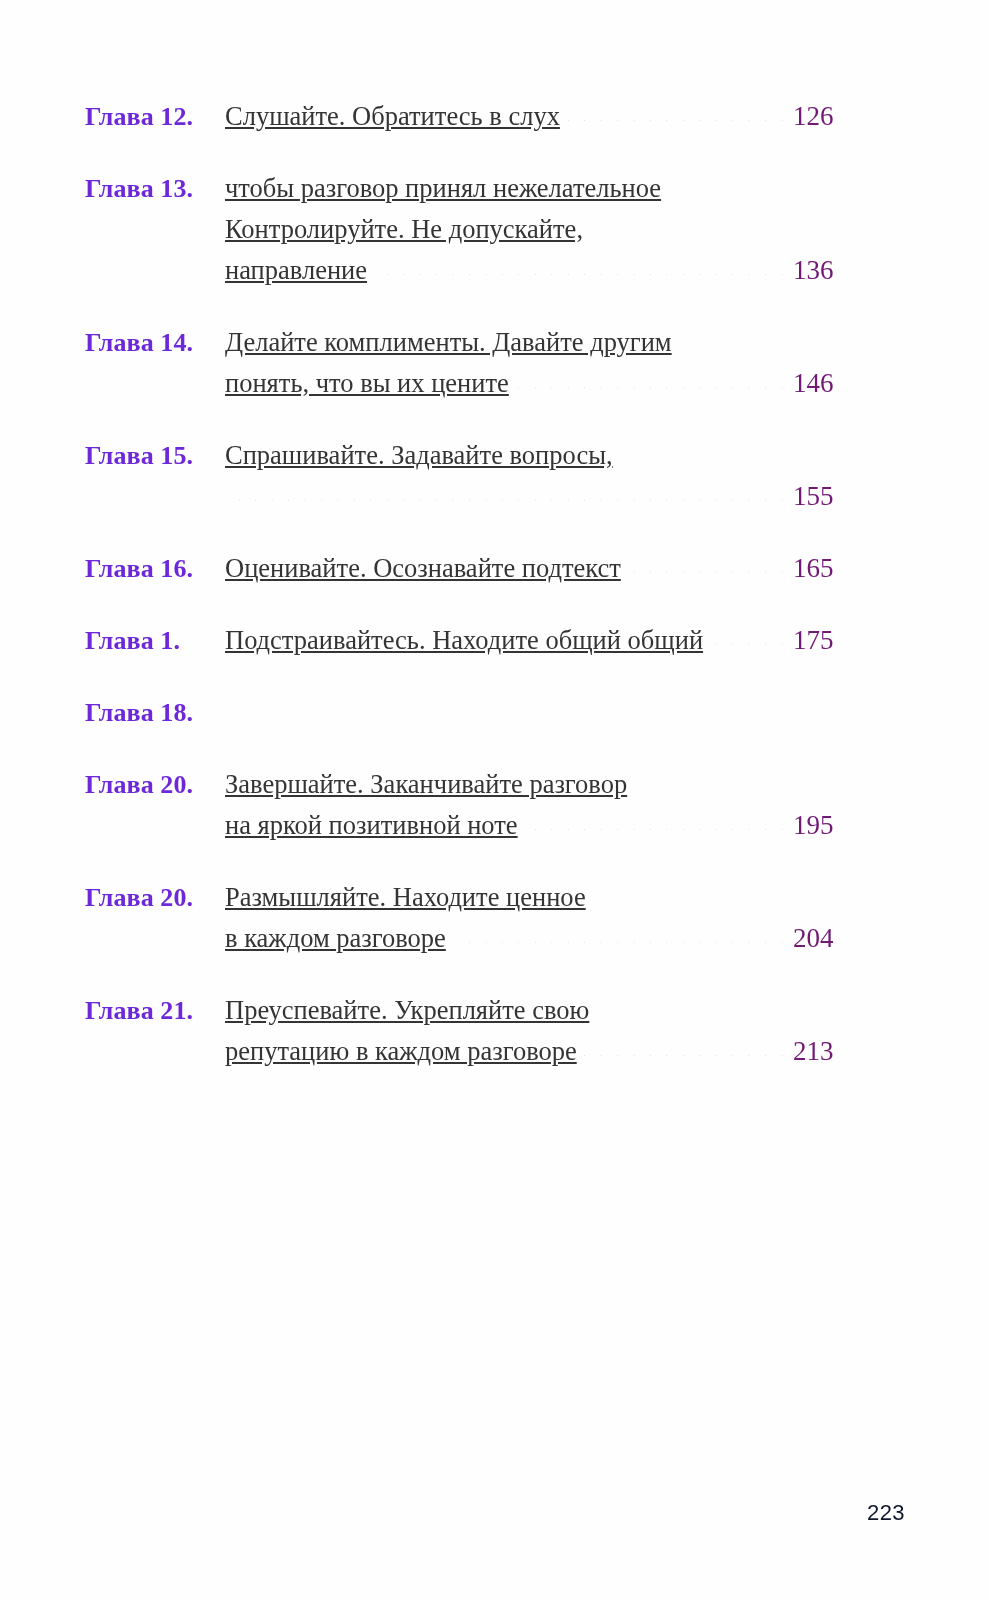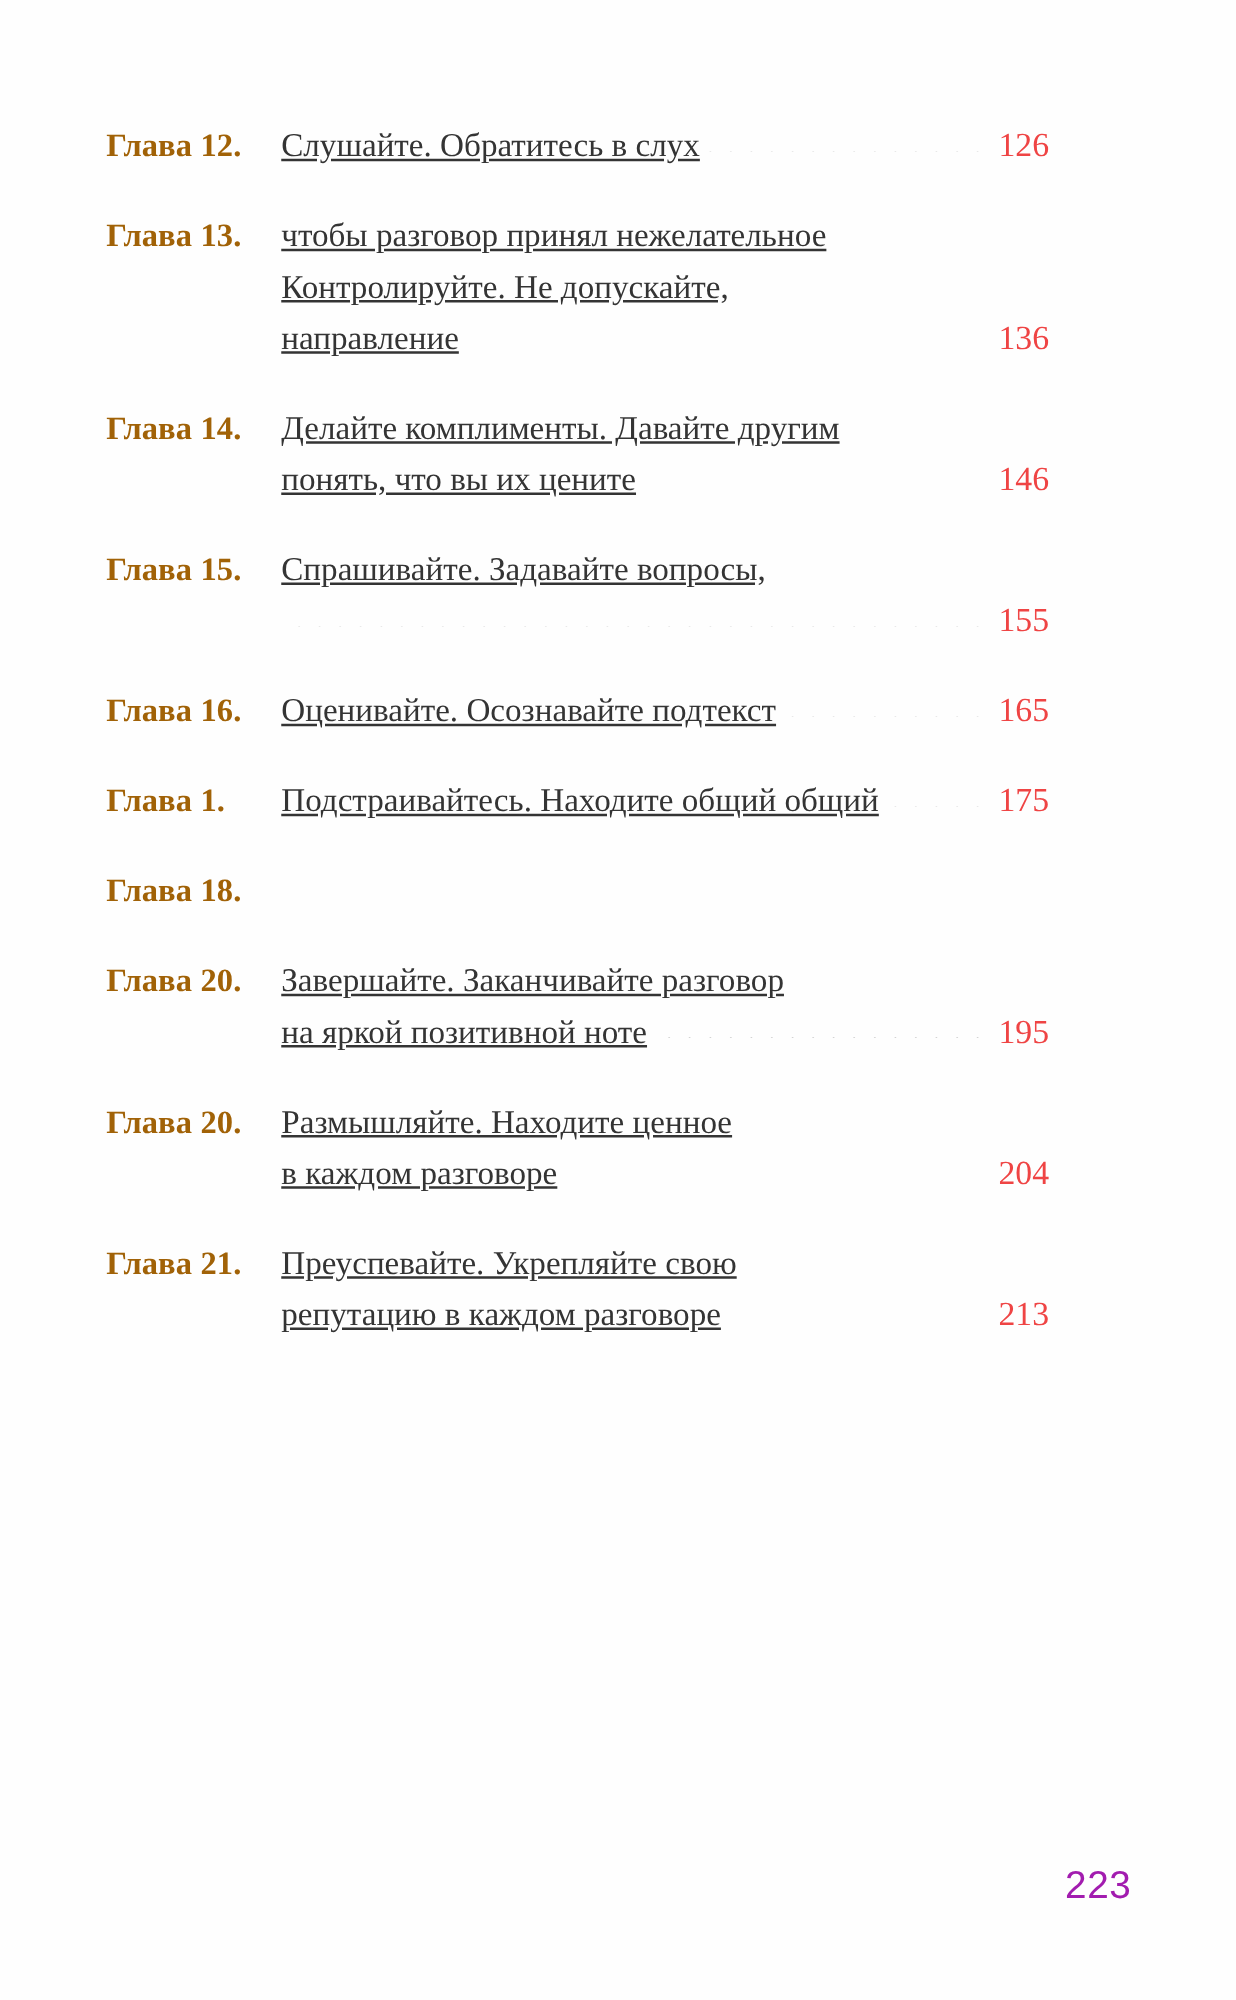--- a/index.html
+++ b/index.html
@@ -38,21 +38,21 @@
     margin-bottom: 0;
   }
 
   .chapter-label {
     flex: 0 0 auto;
     width: 140px;
     font-weight: bold;
     font-size: 26px;
     line-height: 41px;
     letter-spacing: 0.1px;
-    color: #a16207;
+    color: #6d28d9;
     white-space: nowrap;
   }
 
   .entry-body {
     flex: 1 1 auto;
     min-width: 0;
   }
 
   .toc-line {
     display: flex;
@@ -86,38 +86,38 @@
     letter-spacing: 1.6px;
     color: #3a3a3a;
     white-space: nowrap;
     text-align: right;
     direction: rtl;
   }
 
   .page-num {
     flex: 0 0 auto;
     font-size: 27px;
-    color: #ef4444;
-    text-align: center;
+    color: #701a75;
+    text-align: left;
     min-width: 52px;
   }
 
   
   .toc-line.cont {
     
   }
 
   
   #folio {
     position: absolute;
     right: 84px;
     bottom: 74px;
     font-family: "Liberation Sans", "DejaVu Sans", sans-serif;
-    font-size: 31px;
-    color: #a21caf;
+    font-size: 22px;
+    color: #0f172a;
     letter-spacing: 0.4px;
   }
 </style>
 </head>
 <body>
 
 <div id="page">
 
   <div id="toc">
       <div class="toc-entry">

